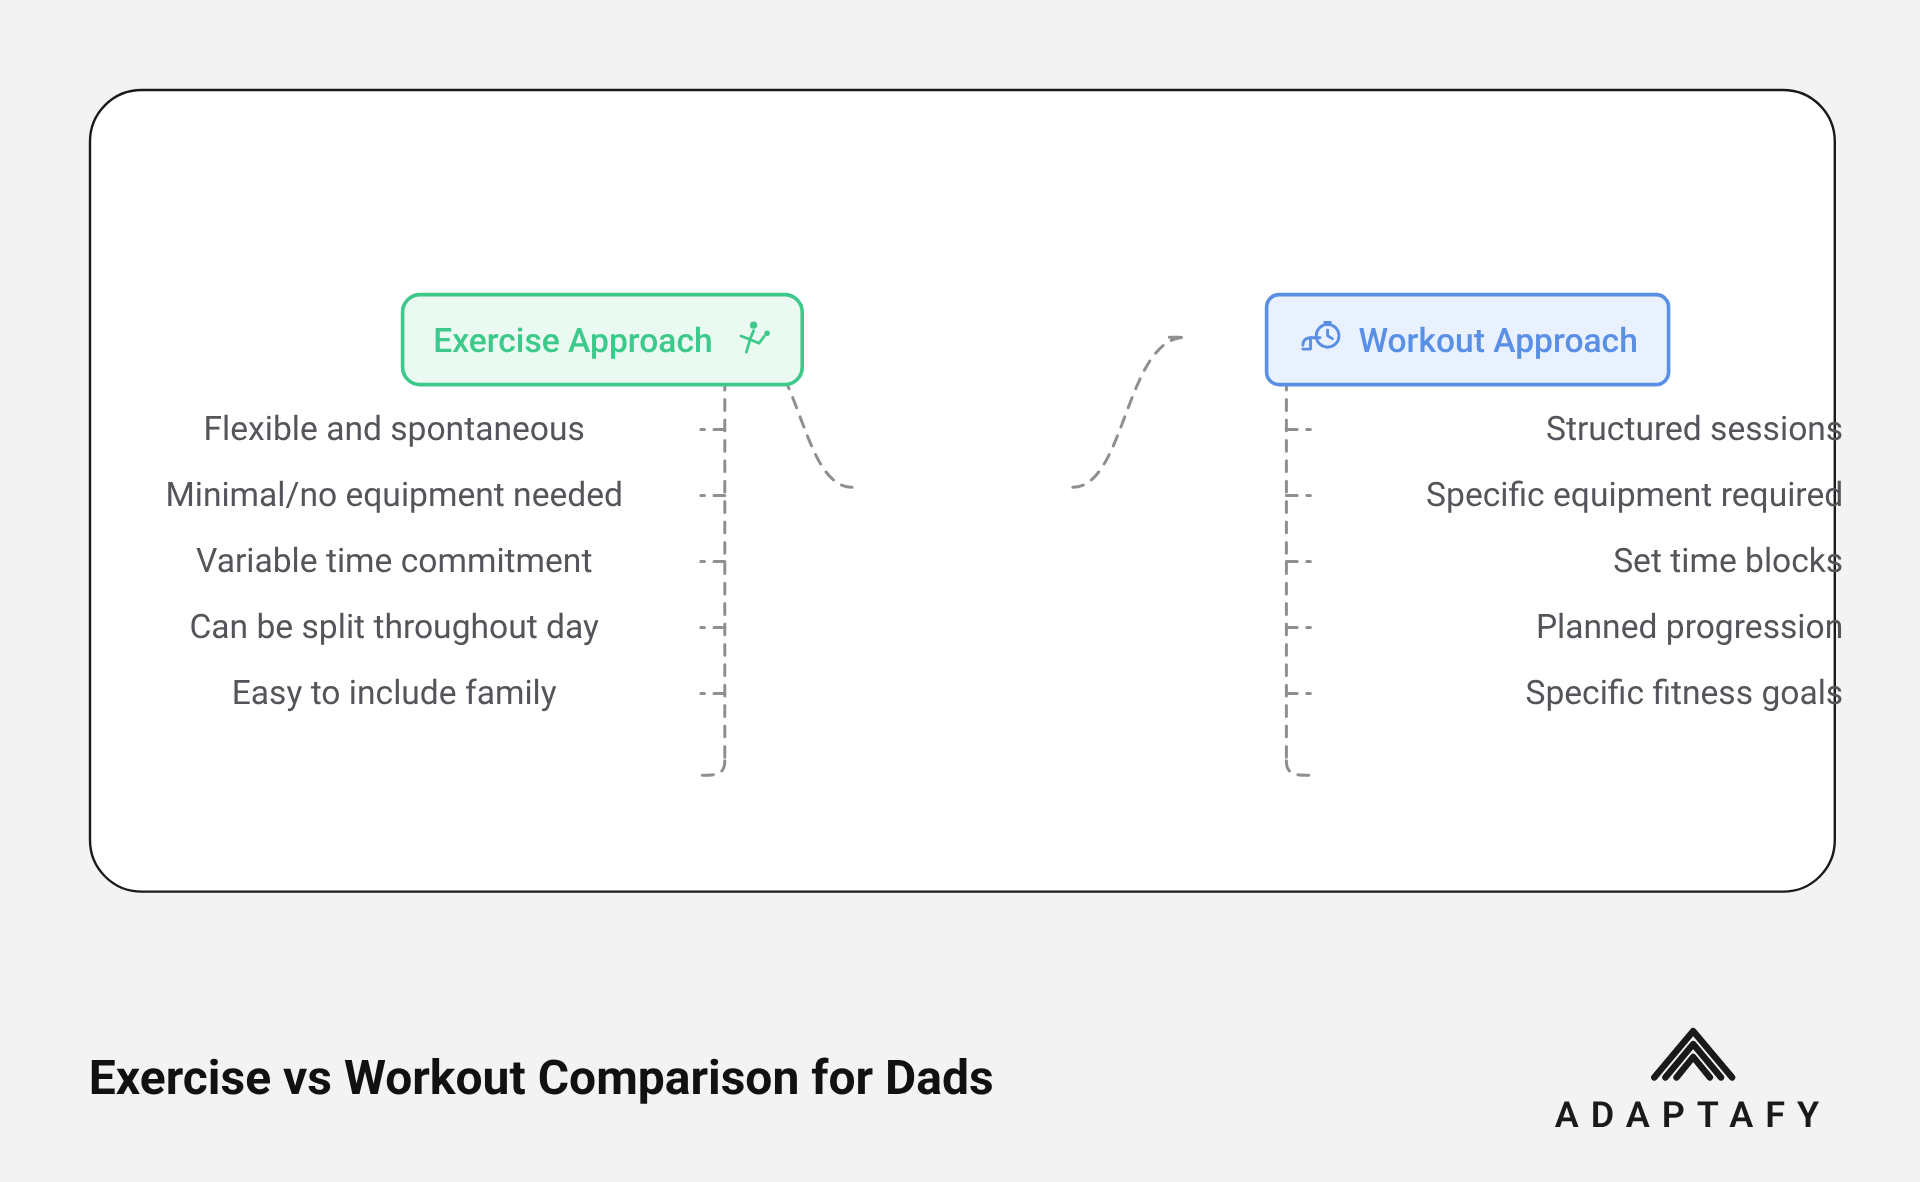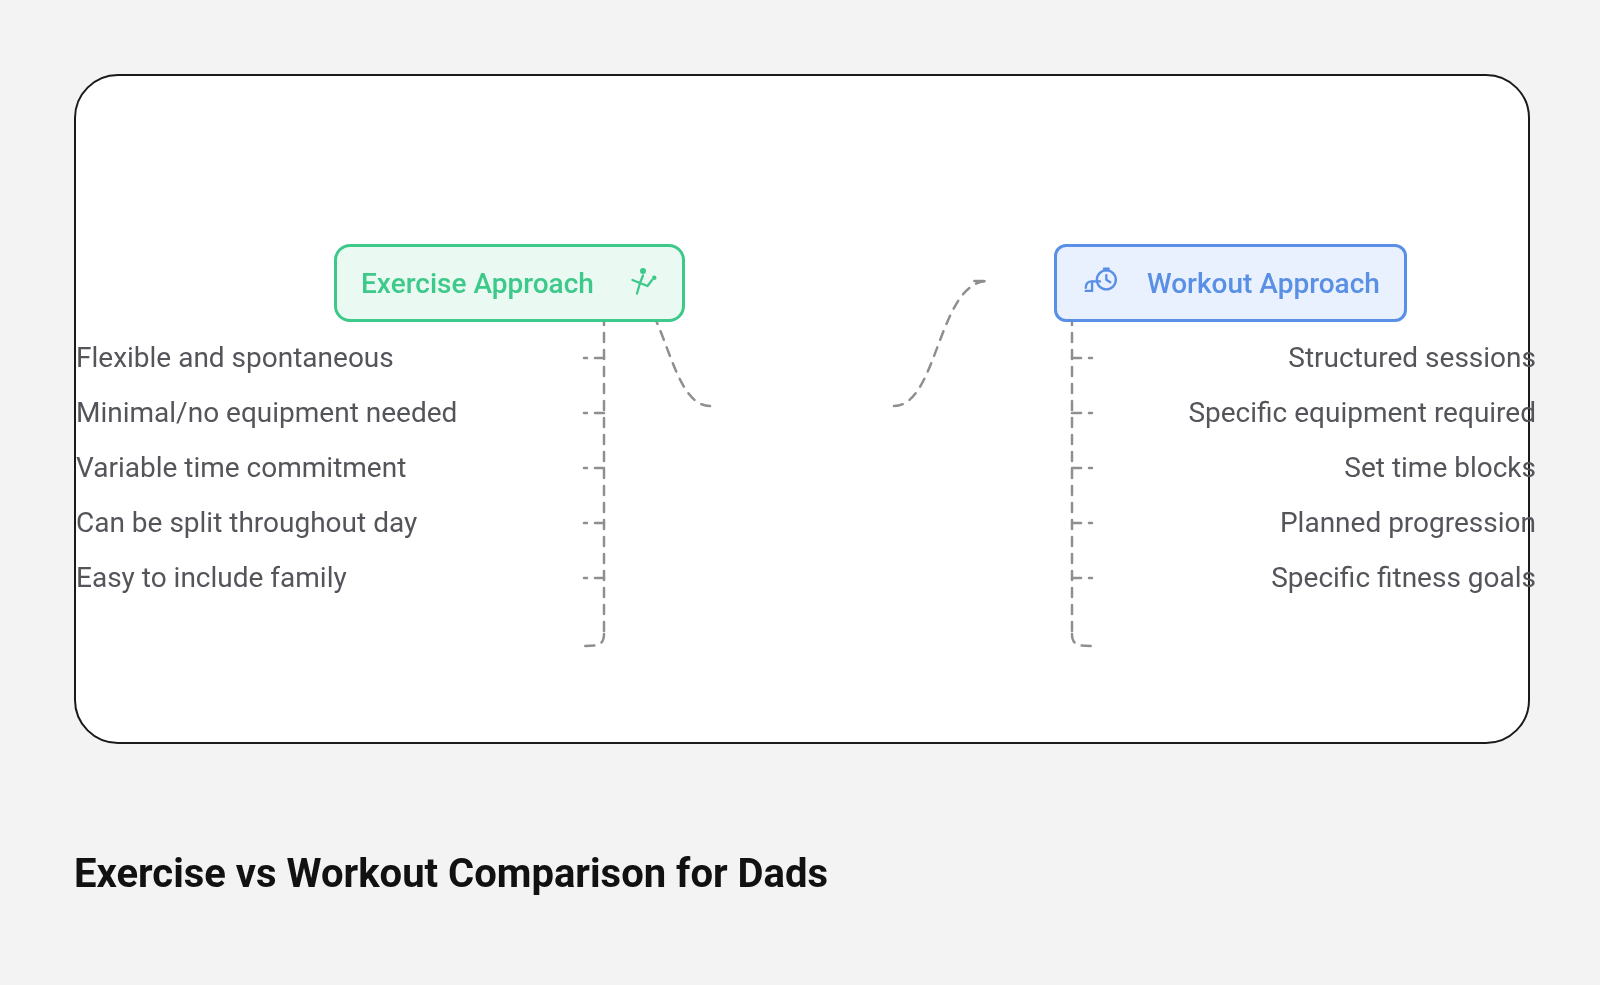--- a/index.html
+++ b/index.html
@@ -3,30 +3,30 @@
 <meta charset="utf-8">
 <style>
   html,body{margin:0;padding:0;background:#f3f3f3;font-family:-apple-system,BlinkMacSystemFont,"Segoe UI",Roboto,Helvetica,Arial,sans-serif;}
   .stage{width:1600px;height:985px;position:relative;background:#f3f3f3;overflow:hidden;}
   .panel{position:absolute;left:74px;top:74px;width:1452px;height:666px;border:2px solid #1a1a1a;border-radius:44px;background:#ffffff;}
   
   .center-node{position:absolute;left:50%;top:290px;transform:translateX(-50%);width:180px;height:180px;border:4px solid #8d8d8d;border-radius:34px;background:#f0f0f0;display:flex;flex-direction:column;align-items:center;justify-content:center;gap:10px;}
   .center-label{color:#54555a;font-size:28px;line-height:1.2;text-align:center;}
   .center-icon{color:#54555a;}
   
-  .pill{position:absolute;top:168px;height:72px;border-width:3px;border-style:solid;border-radius:16px;display:flex;align-items:center;justify-content:center;gap:28px;font-size:28px;font-weight:500;padding:0 24px;}
+  .pill{position:absolute;top:168px;height:72px;border-width:3px;border-style:solid;border-radius:16px;display:flex;align-items:center;justify-content:center;gap:13px;font-size:28px;font-weight:500;padding:0 24px;}
   .pill-exercise{left:258px;border-color:#3cc98a;background:#eaf9f1;color:#3cc98a;}
   .pill-workout {left:978px;border-color:#5a8fe6;background:#e8f1fd;color:#5a8fe6;border-radius:12px;}
   .pill-icon{display:inline-flex;align-items:center;}
   
   .items{position:absolute;top:268px;font-size:28px;color:#54555a;line-height:1.0;}
   .items.left {left:0;width:505px;text-align:right;}
   .items.right{left:1020px;width:440px;text-align:left;}
   .items .item{height:55px;display:flex;align-items:flex-start;}
-  .items.left  .item{justify-content:flex-start;padding-right:0;}
+  .items.left  .item{justify-content:center;padding-right:0;}
   .items.right .item{justify-content:flex-end;padding-left:0;}
   
   .footer{position:absolute;left:74px;right:74px;top:850px;display:flex;align-items:center;justify-content:space-between;}
   .caption{font-size:40px;font-weight:700;color:#111;}
   .brand{display:flex;flex-direction:column;align-items:center;gap:4px;color:#1a1a1a;}
   .brand-name{font-size:30px;font-weight:600;letter-spacing:10px;}
   
   svg.connectors{position:absolute;inset:0;pointer-events:none;}
 </style>
 </head>
@@ -123,15 +123,25 @@
         </div>
       <div class="item">
           <span>Specific fitness goals</span>
         </div>
     </div>
 
   </div>
 
   <div class="footer">
     <div class="caption">Exercise vs Workout Comparison for Dads</div>
+    <div class="brand">
+      <span>
+        <svg width="96" height="54" viewBox="0 0 120 70" stroke="#1a1a1a" stroke-width="7" fill="none" stroke-linecap="round" stroke-linejoin="round">
+          <path d="M18 62 L60 12 L102 62"></path>
+          <path d="M30 62 L60 26 L90 62"></path>
+          <path d="M42 62 L60 40 L78 62"></path>
+        </svg>
+      </span>
+      <span class="brand-name">ADAPTAFY</span>
+    </div>
   </div>
 
 </div>
 
 </body></html>

